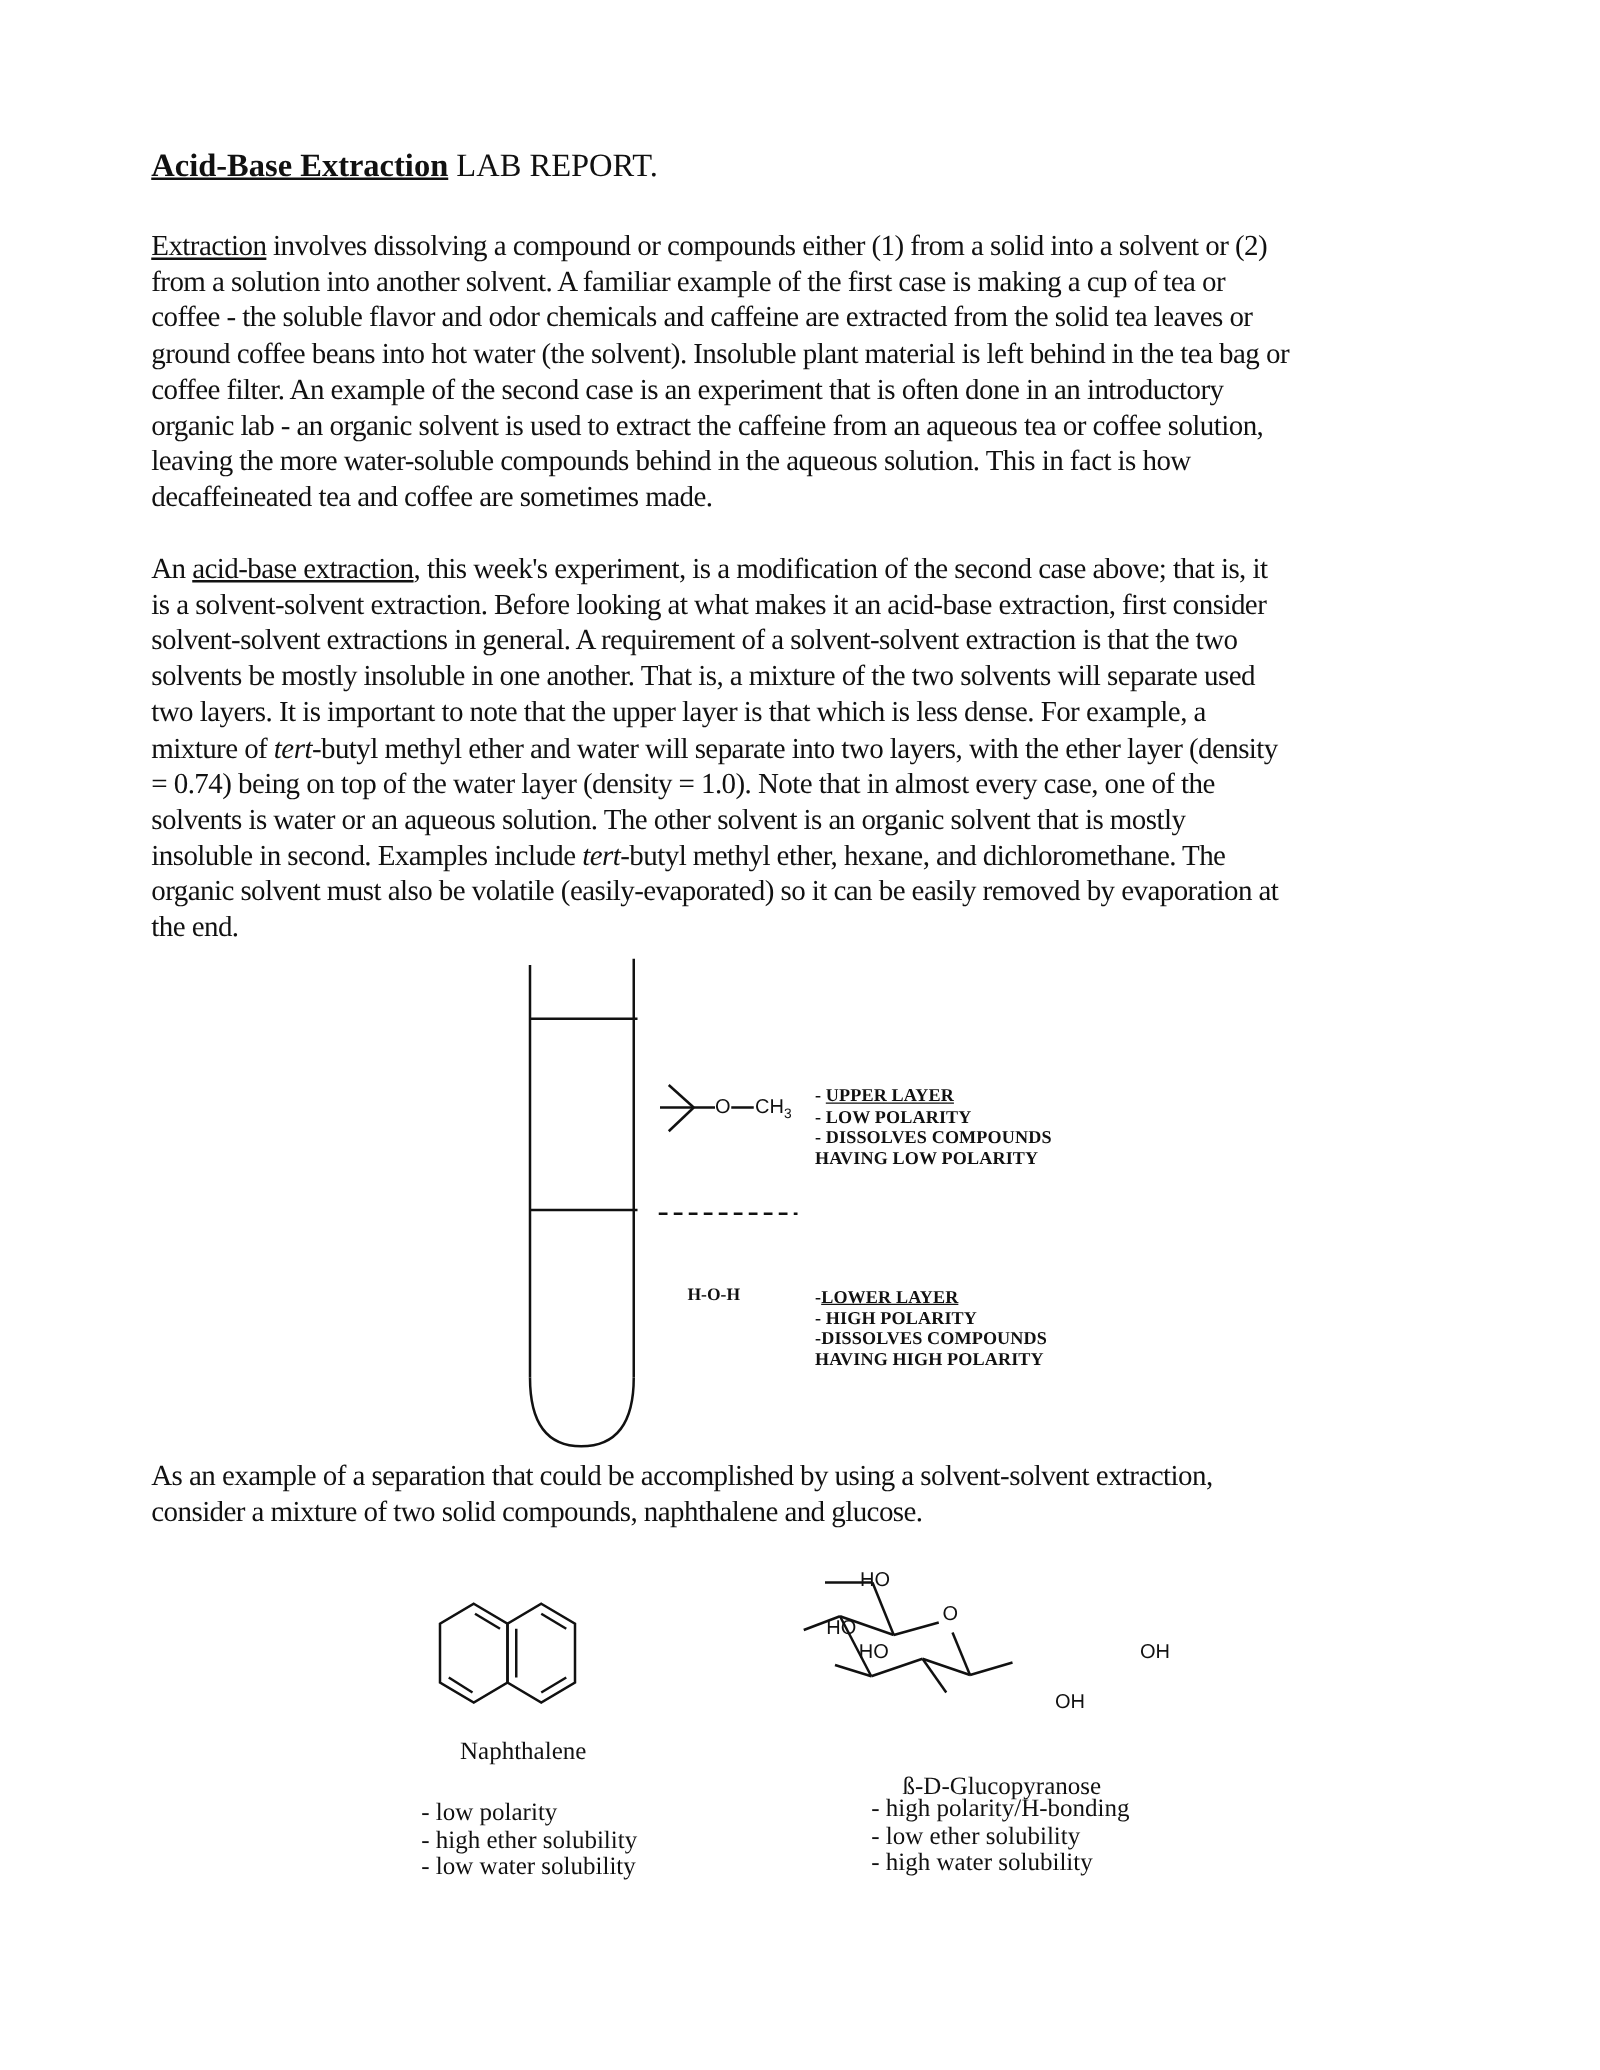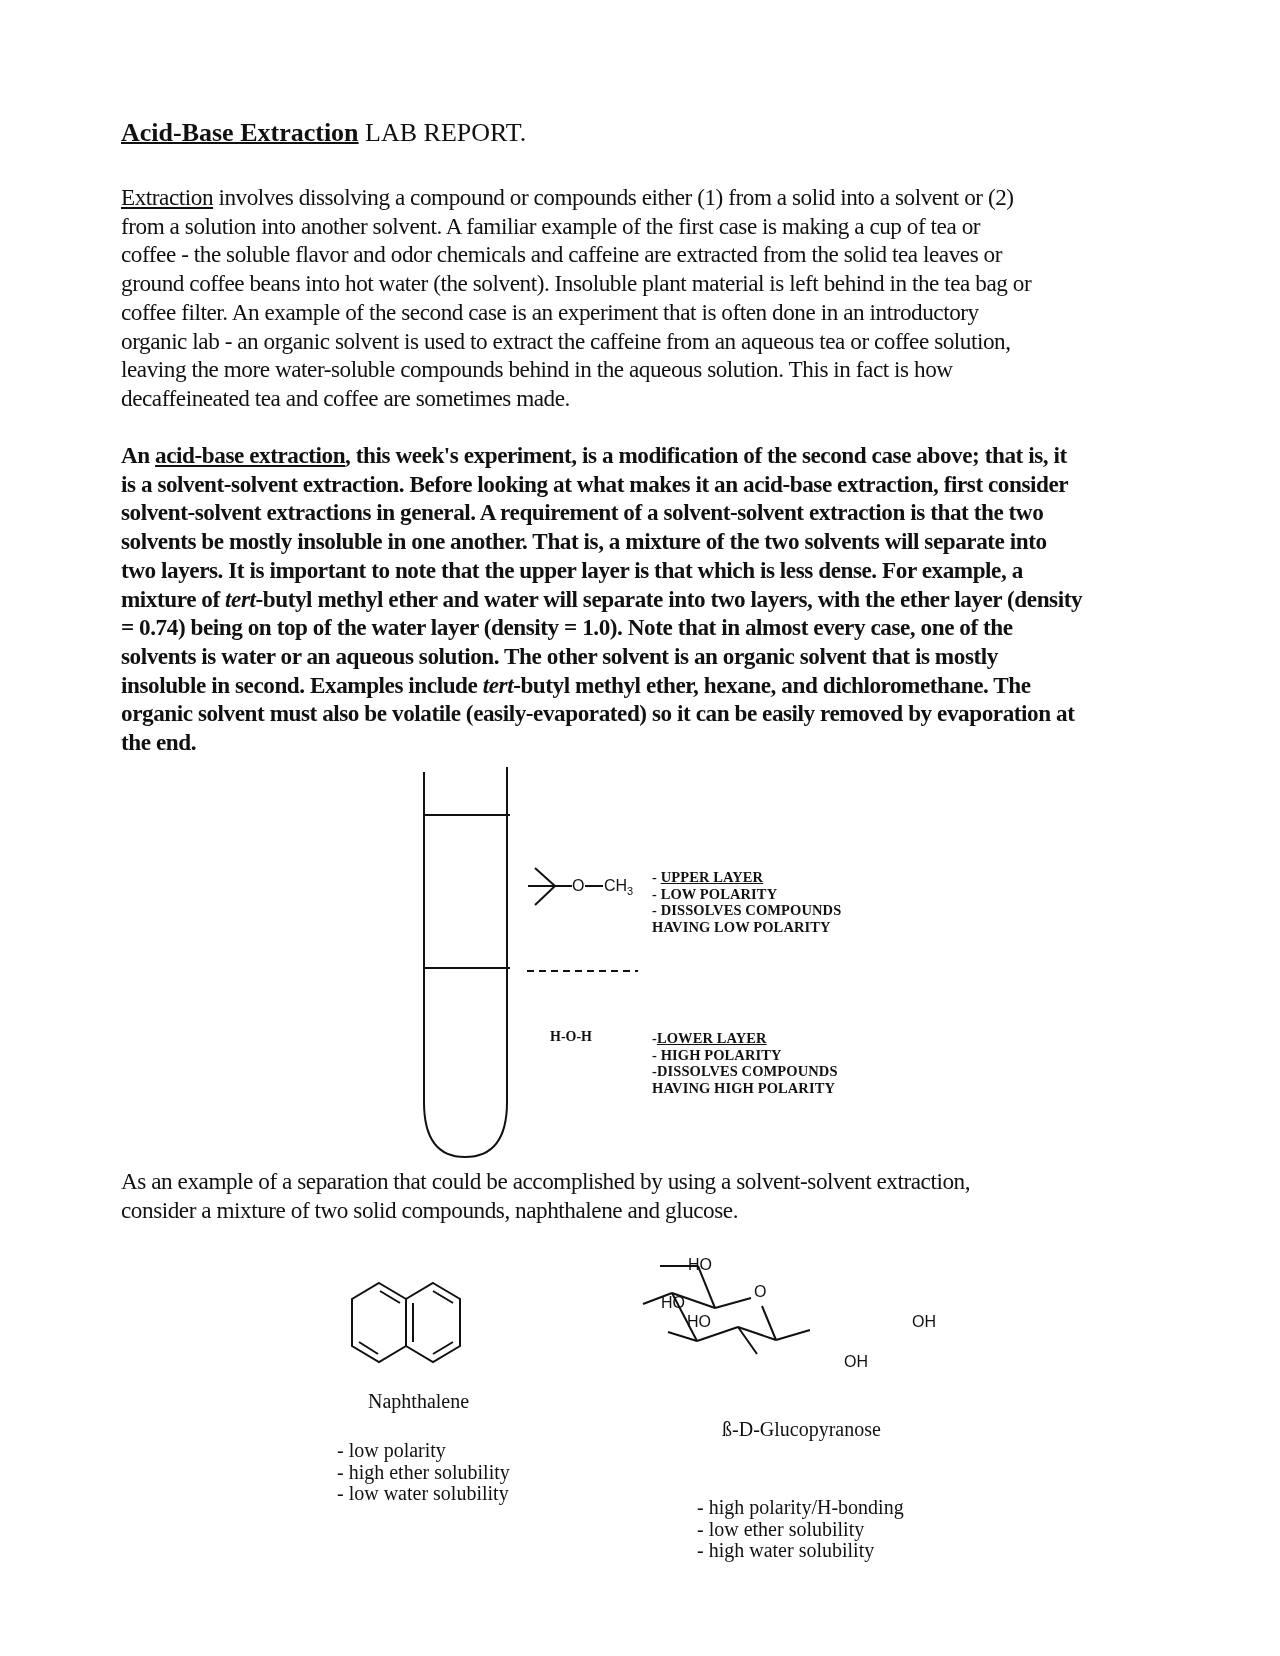--- a/index.html
+++ b/index.html
@@ -6,21 +6,21 @@
   body { width: 1280px; height: 1656px; position: relative; overflow: hidden;
          font-family: "Liberation Serif", "DejaVu Serif", serif; color: #111; }
   .page { position: absolute; left: 0; top: 0; width: 1096px; height: 1656px; }
   .title { position: absolute; left: 121px; top: 118px; font-size: 26px; white-space: nowrap; }
   .title .bold { font-weight: bold; text-decoration: underline; text-decoration-thickness: 2px; }
   .para { position: absolute; left: 121px; width: 1040px; font-size: 23.2px; line-height: 28.7px; letter-spacing: -0.45px; }
   .para .line { display: block; white-space: nowrap; }
   .u { text-decoration: underline; }
   .i { font-style: italic; }
   #p1 { top: 183px; }
-  #p2 { top: 441px; font-weight: bold; }
+  #p2 { top: 441px; }
   #p3 { top: 1167px; }
   svg { position: absolute; left: 0; top: 0; }
   .lbl { position: absolute; font-weight: bold; font-size: 14.5px; line-height: 16.5px; white-space: nowrap; letter-spacing: 0.1px; margin-top: 16px; }
   .lbl .line { display: block; }
   .hoh { position: absolute; left: 550px; top: 1029px; font-weight: bold; font-size: 14px; }
   .caption { position: absolute; font-size: 20px; white-space: nowrap; }
   .list { position: absolute; font-size: 20px; line-height: 21.5px; white-space: nowrap; }
   .list .line { display: block; }
   .chem { font-family: "Liberation Sans", "DejaVu Sans", sans-serif; font-size: 16px; }
 </style>
@@ -41,21 +41,21 @@
     <span class="line">coffee filter. An example of the second case is an experiment that is often done in an introductory</span>
     <span class="line">organic lab - an organic solvent is used to extract the caffeine from an aqueous tea or coffee solution,</span>
     <span class="line">leaving the more water-soluble compounds behind in the aqueous solution. This in fact is how</span>
     <span class="line">decaffeineated tea and coffee are sometimes made.</span>
   </div>
 
   <div class="para" id="p2">
     <span class="line"><span style="white-space:pre">An </span><span class="u">acid-base extraction</span><span>, this week's experiment, is a modification of the second case above; that is, it</span></span>
     <span class="line">is a solvent-solvent extraction. Before looking at what makes it an acid-base extraction, first consider</span>
     <span class="line">solvent-solvent extractions in general. A requirement of a solvent-solvent extraction is that the two</span>
-    <span class="line">solvents be mostly insoluble in one another. That is, a mixture of the two solvents will separate into</span>
+    <span class="line">solvents be mostly insoluble in one another. That is, a mixture of the two solvents will separate used</span>
     <span class="line">two layers. It is important to note that the upper layer is that which is less dense. For example, a</span>
     <span class="line"><span style="white-space:pre">mixture of </span><span class="i">tert</span><span>-butyl methyl ether and water will separate into two layers, with the ether layer (density</span></span>
     <span class="line">= 0.74) being on top of the water layer (density = 1.0). Note that in almost every case, one of the</span>
     <span class="line">solvents is water or an aqueous solution. The other solvent is an organic solvent that is mostly</span>
     <span class="line"><span style="white-space:pre">insoluble in second. Examples include </span><span class="i">tert</span><span>-butyl methyl ether, hexane, and dichloromethane. The</span></span>
     <span class="line">organic solvent must also be volatile (easily-evaporated) so it can be easily removed by evaporation at</span>
     <span class="line">the end.</span>
   </div>
 
   <svg width="1280" height="1656">
@@ -134,18 +134,18 @@
   <div class="chem" style="position:absolute;left:844px;top:1353px;">OH</div>
 
   <div class="caption" style="left:368px;top:1390px;font-family:Liberation Serif, serif;">Naphthalene</div>
   <div class="caption" style="left:722px;top:1385px;margin-top:33px;"><span>ß-</span><span style="font-variant:small-caps">D</span><span>-Glucopyranose</span></div>
 
   <div class="list" style="left:337px;top:1440px;">
     <span class="line">- low polarity</span>
     <span class="line">- high ether solubility</span>
     <span class="line">- low water solubility</span>
   </div>
-  <div class="list" style="left:697px;top:1497px;">
+  <div class="list" style="left:697px;top:1437px;">
     <span class="line">- high polarity/H-bonding</span>
     <span class="line">- low ether solubility</span>
     <span class="line">- high water solubility</span>
   </div>
 </div>
 
 </body></html>

